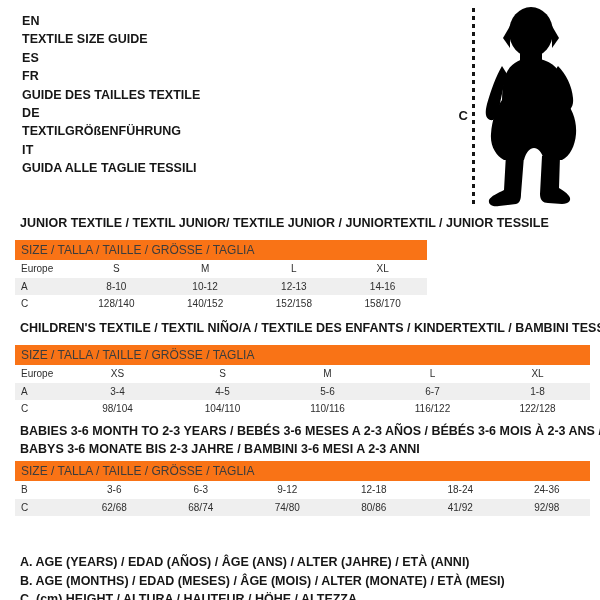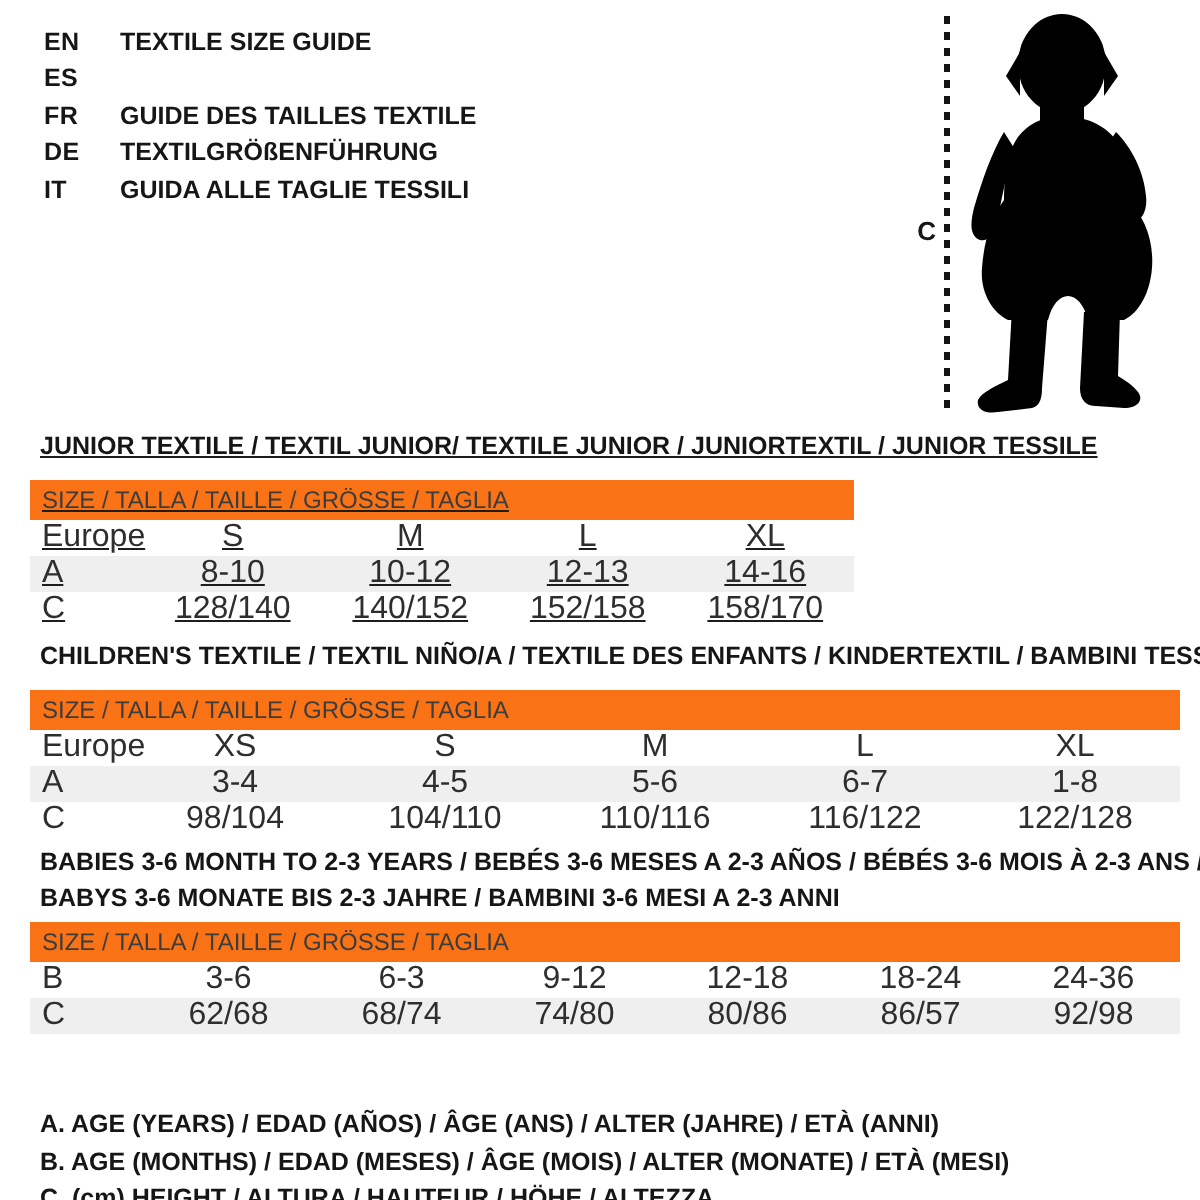--- a/index.html
+++ b/index.html
@@ -2,40 +2,40 @@
 <html><head>
 <meta charset="utf-8">
 <style>
   html,body{margin:0;padding:0;background:#fff;}
   .page{
     position:relative;width:600px;height:600px;background:#ffffff;
     font-family:"Liberation Sans", sans-serif;color:#1d1d1b;overflow:hidden;
   }
   
   .langs{position:absolute;left:22px;top:12px;}
-  .lang-row{display:flex;line-height:18.4px;font-size:12.5px;font-weight:bold;color:#161616;}
+  .lang-row{display:flex;line-height:18.4px;font-size:12.5px;font-weight:bold;color:#161616;flex-direction:column;}
   .lang-code{width:38px;letter-spacing:.2px;}
   
   .c-label{position:absolute;left:450px;top:108px;width:18px;text-align:right;
     font-size:13px;font-weight:bold;color:#161616;}
   .dash-line{position:absolute;left:472px;top:8px;width:3px;height:198px;
     background:repeating-linear-gradient(to bottom,#141414 0 4px,transparent 4px 8px);}
   .toddler{position:absolute;left:482px;top:4px;width:118px;height:206px;}
   
   .tbl{position:absolute;left:15px;}
   .tbl-title{font-size:12.5px;font-weight:bold;color:#161616;line-height:14px;
     white-space:nowrap;padding-left:5px;}
   .tbl-title.multi{line-height:18px;}
   .tbl table{border-collapse:collapse;table-layout:fixed;margin-top:10px;}
   .tbl th{background:#f97316;font-weight:normal;text-align:left;padding-left:6px;
     height:18px;font-size:12px;color:#3c3c3c;}
-  .tbl td{height:17.5px;font-size:16px;color:#2e2e2e;text-align:center;padding:0;}
+  .tbl td{height:17.5px;font-size:10px;color:#2e2e2e;text-align:center;padding:0;}
   .tbl td.lbl{text-align:left;padding-left:6px;}
   .tbl tr.alt{background:#efefef;}
-  #t1{top:216px;text-decoration:underline;} #t1 table{width:412px;} #t1 col.c0{width:57px;}
+  #t1{top:216px;} #t1 table{width:412px;} #t1 col.c0{width:57px;}
   #t2{top:321px;} #t2 table{width:575px;} #t2 col.c0{width:50px;}
   #t3{top:422px;} #t3 table{width:575px;margin-top:3px;} #t3 col.c0{width:56px;}
   
   .notes{position:absolute;left:20px;top:553px;}
   .note-line{font-size:12.5px;font-weight:bold;line-height:18.6px;color:#161616;white-space:nowrap;}
 </style>
 </head>
 <body>
 
 <div class="page">
@@ -199,21 +199,21 @@
           <td>12-18</td>
           <td>18-24</td>
           <td>24-36</td>
         </tr>
         <tr class="alt">
           <td class="lbl">C</td>
           <td>62/68</td>
           <td>68/74</td>
           <td>74/80</td>
           <td>80/86</td>
-          <td>86/57</td>
+          <td>41/92</td>
           <td>92/98</td>
         </tr>
       </tbody>
     </table>
   </section>
 
   <div class="notes">
     <div class="note-line">A. AGE (YEARS) / EDAD (AÑOS) / ÂGE (ANS) / ALTER (JAHRE) / ETÀ (ANNI)</div>
     <div class="note-line">B. AGE (MONTHS) / EDAD (MESES) / ÂGE (MOIS) / ALTER (MONATE) / ETÀ (MESI)</div>
     <div class="note-line">C. (cm) HEIGHT / ALTURA / HAUTEUR / HÖHE / ALTEZZA</div>

